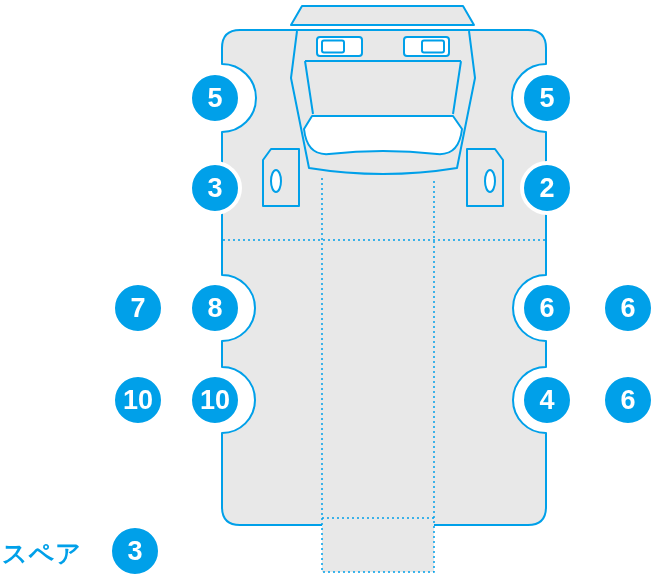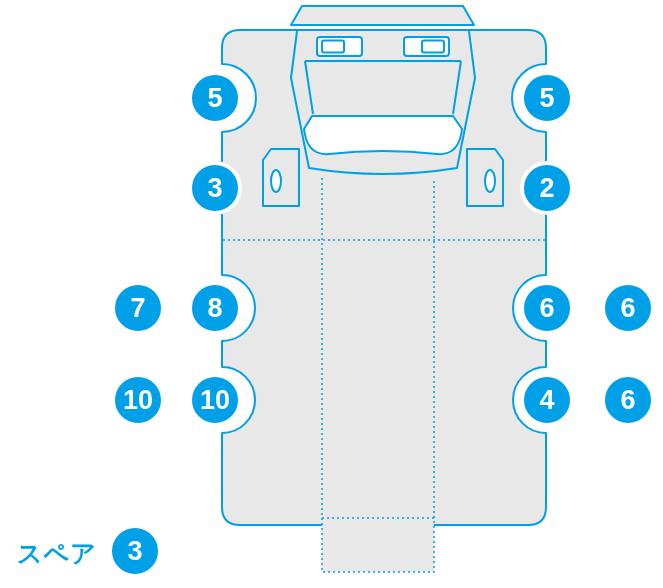--- a/index.html
+++ b/index.html
@@ -47,21 +47,21 @@
   .b-mri { left: 547px; top: 308px; }
   .b-mro { left: 628px; top: 308px; }
   .b-rlo { left: 138px; top: 400px; }
   .b-rli { left: 215px; top: 400px; }
   .b-rri { left: 547px; top: 400px; }
   .b-rro { left: 628px; top: 400px; }
   .b-sp  { left: 135px; top: 551px; }
 
   .spare-label {
     position: absolute;
-    left: 17px; top: 537px;
+    left: 2px; top: 537px;
     color: var(--accent);
     font-size: 25px;
     font-weight: bold;
     letter-spacing: 1px;
     white-space: nowrap;
   }
 </style>
 </head>
 <body>
 

